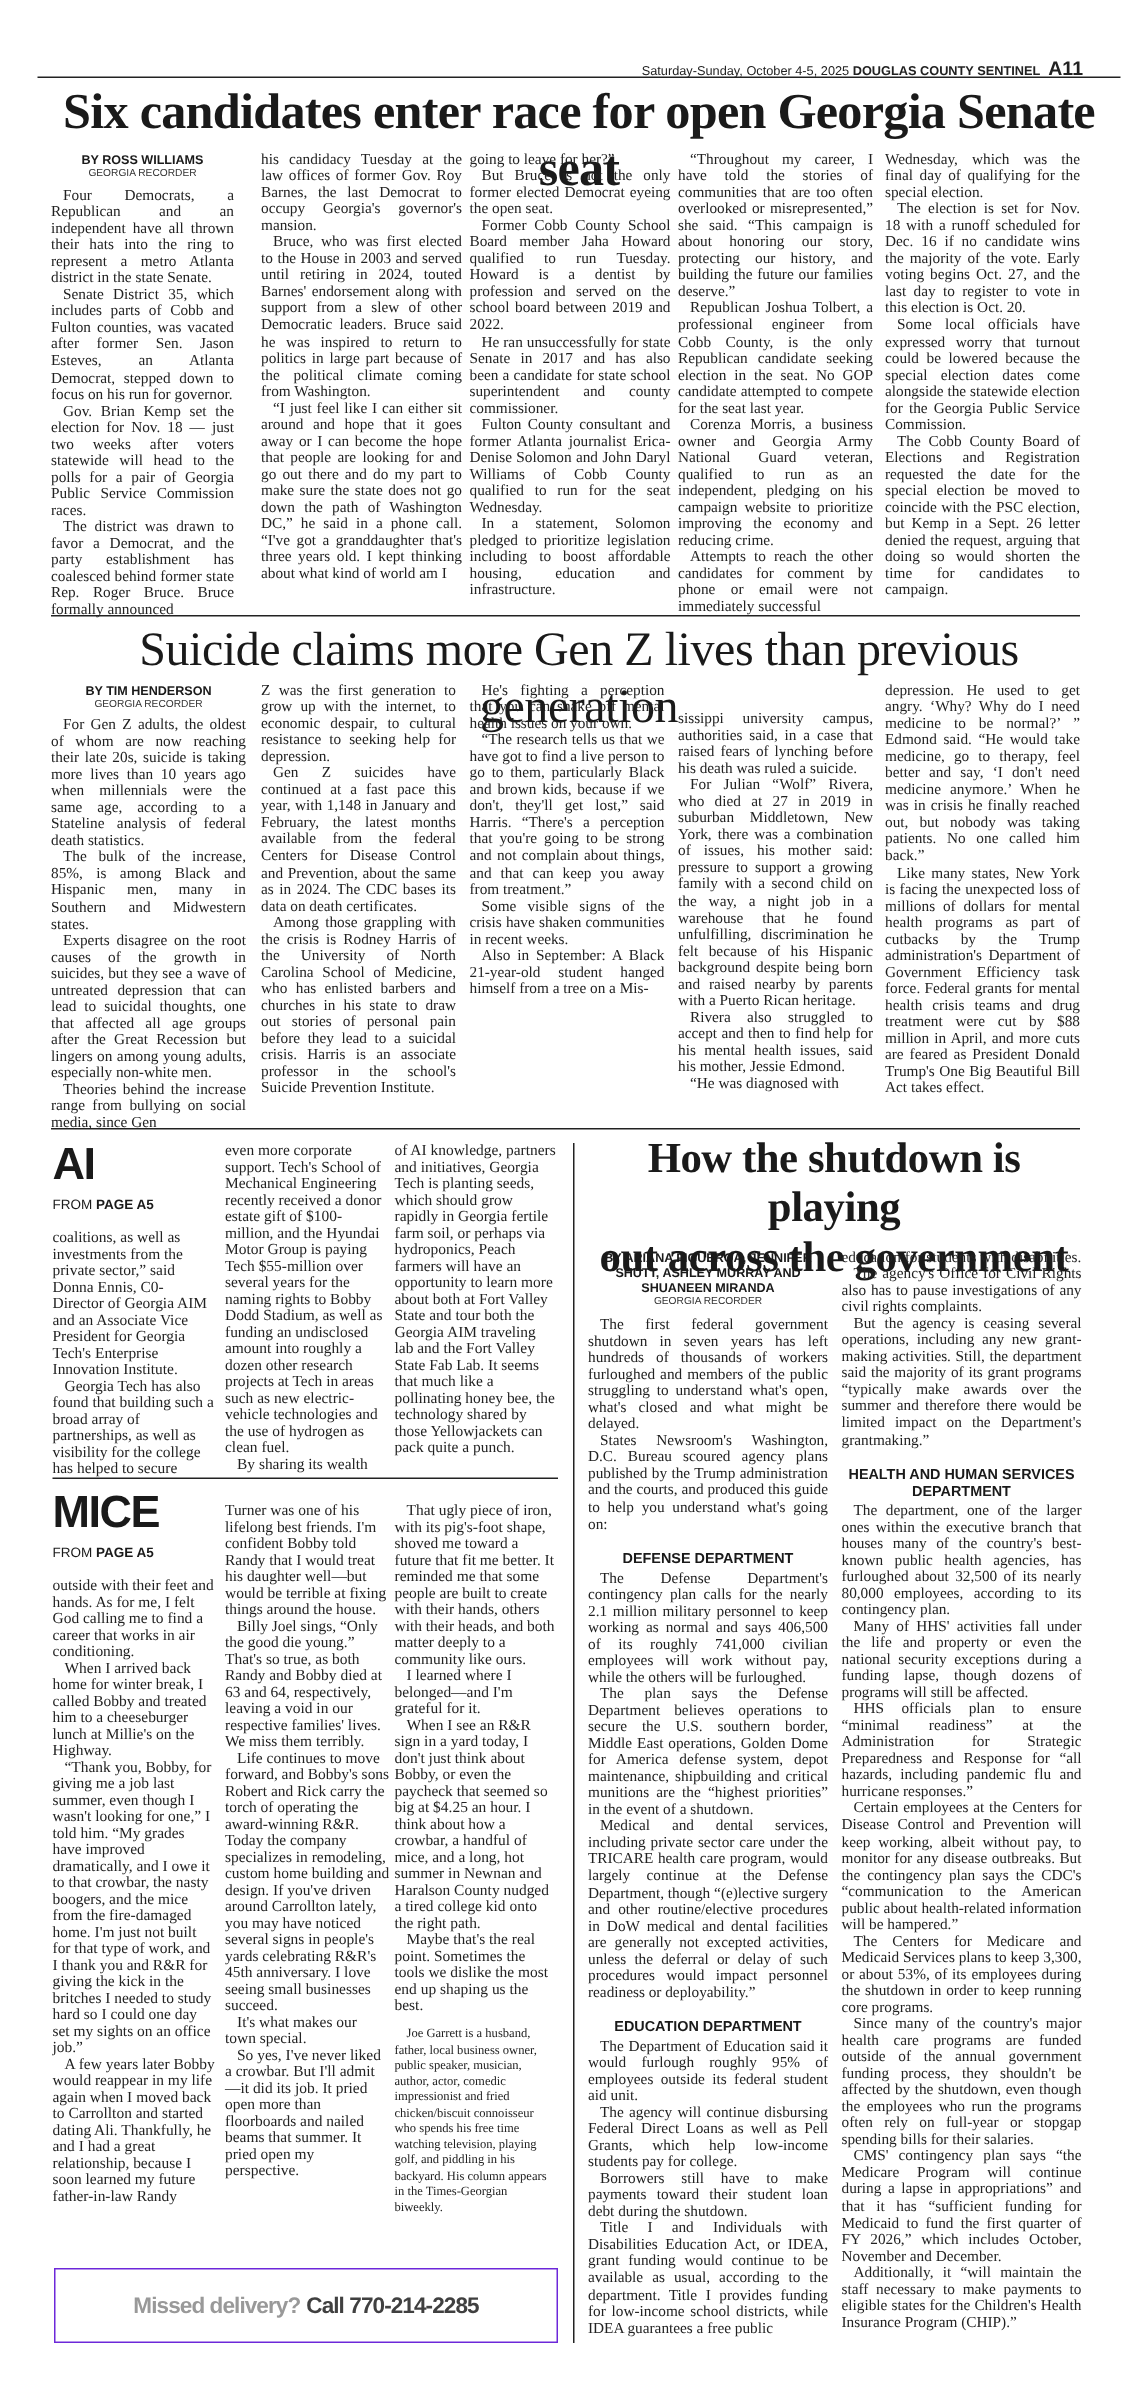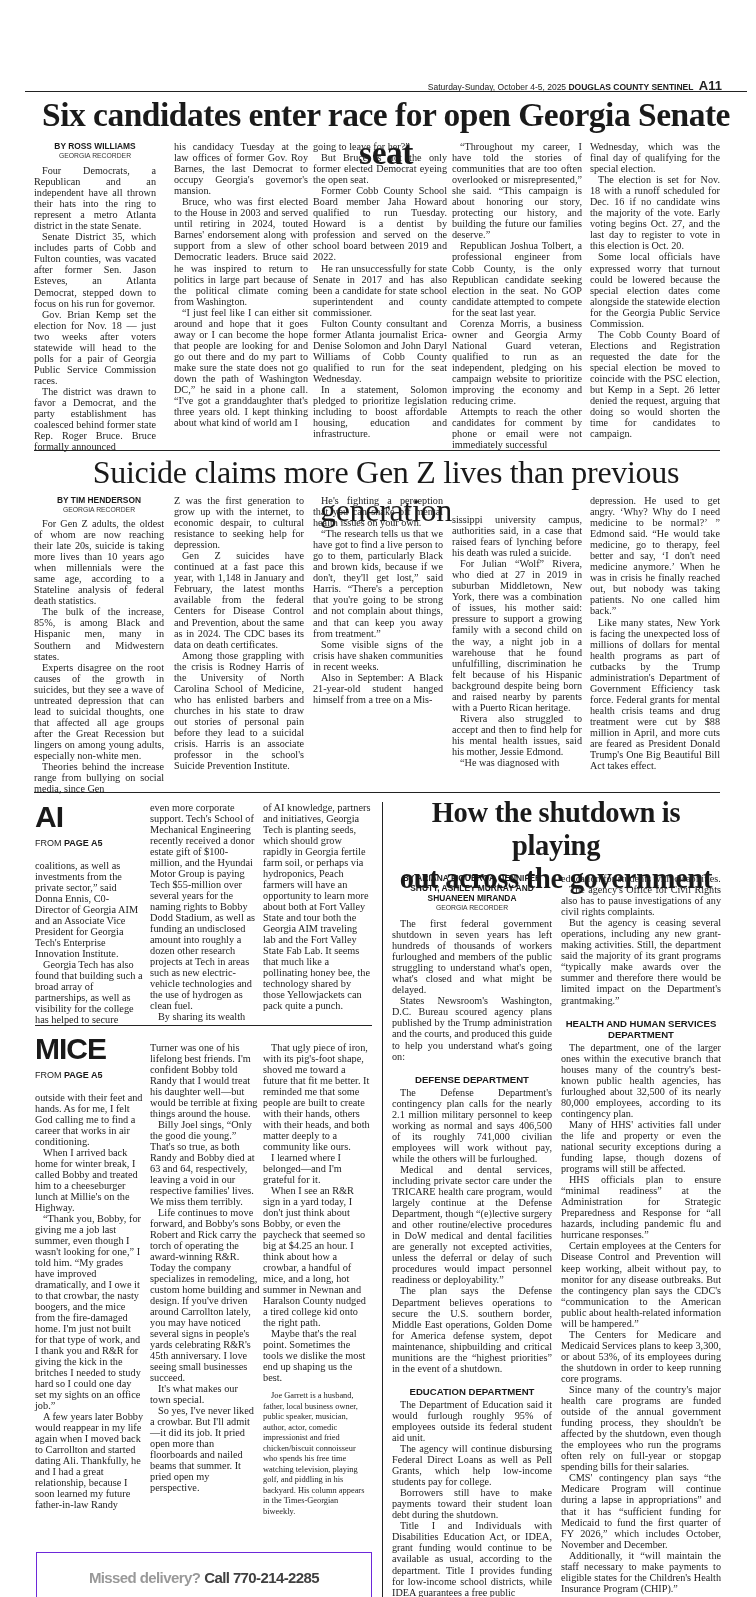--- a/index.html
+++ b/index.html
@@ -1,18 +1,18 @@
 <!DOCTYPE html>
 <html><head>
 <meta charset="utf-8">
 <style>
   * { box-sizing: border-box; margin: 0; padding: 0; }
   html, body { width: 756px; height: 1597px; background: #fff; overflow: hidden; }
   body { position: relative; font-family: "DejaVu Serif", serif; color: #1a1a1a; }
-  .abs { position: absolute; margin-top: 40px; }
+  .abs { position: absolute; }
   .body-text { font-family: "Liberation Serif", serif; font-size: 10.2px; line-height: 11.05px; text-align: justify; hyphens: auto; color: #222; }
   .body-text p { text-indent: 8px; }
   .body-text p.noind { text-indent: 0; }
   .masthead { top: 38px; right: 34px; font-size: 8.5px; text-align: right; font-family: "Liberation Sans", sans-serif; color: #222; white-space: nowrap; }
   .masthead .paper { font-weight: bold; font-size: 8.5px; }
   .masthead .page { font-weight: bold; font-size: 13px; margin-left: 3px; }
   .rule { height: 1px; background: #222; }
   .headline { font-family: "Liberation Serif", serif; font-weight: bold; color: #1a1a1a; letter-spacing: -0.5px; }
   .byline { text-align: center; font-family: "Liberation Sans", sans-serif; }
   .byline .name { font-weight: bold; font-size: 8.4px; }
@@ -185,22 +185,22 @@
     <div class="name" style="line-height:10px;">BY ARIANA FIGUEROA, JENNIFER SHUTT, ASHLEY MURRAY AND SHUANEEN MIRANDA</div>
     <div class="org">GEORGIA RECORDER</div>
   </div>
   <div class="body-text" style="margin-top:7px;">
     <p>The first federal government shutdown in seven years has left hundreds of thousands of workers furloughed and members of the public struggling to understand what's open, what's closed and what might be delayed.</p>
     <p>States Newsroom's Washington, D.C. Bureau scoured agency plans published by the Trump administration and the courts, and produced this guide to help you understand what's going on:</p>
   </div>
   <div class="subhead">DEFENSE DEPARTMENT</div>
   <div class="body-text">
     <p>The Defense Department's contingency plan calls for the nearly 2.1 million military personnel to keep working as normal and says 406,500 of its roughly 741,000 civilian employees will work without pay, while the others will be furloughed.</p>
+    <p>The plan says the Defense Department believes operations to secure the U.S. southern border, Middle East operations, Golden Dome for America defense system, depot maintenance, shipbuilding and critical munitions are the “highest priorities” in the event of a shutdown.</p>
     <p>Medical and dental services, including private sector care under the TRICARE health care program, would largely continue at the Defense Department, though “(e)lective surgery and other routine/elective procedures in DoW medical and dental facilities are generally not excepted activities, unless the deferral or delay of such procedures would impact personnel readiness or deployability.”</p>
-    <p>The plan says the Defense Department believes operations to secure the U.S. southern border, Middle East operations, Golden Dome for America defense system, depot maintenance, shipbuilding and critical munitions are the “highest priorities” in the event of a shutdown.</p>
   </div>
   <div class="subhead">EDUCATION DEPARTMENT</div>
   <div class="body-text">
     <p>The Department of Education said it would furlough roughly 95% of employees outside its federal student aid unit.</p>
     <p>The agency will continue disbursing Federal Direct Loans as well as Pell Grants, which help low-income students pay for college.</p>
     <p>Borrowers still have to make payments toward their student loan debt during the shutdown.</p>
     <p>Title I and Individuals with Disabilities Education Act, or IDEA, grant funding would continue to be available as usual, according to the department. Title I provides funding for low-income school districts, while IDEA guarantees a free public</p>
   </div>
 </div>
 

